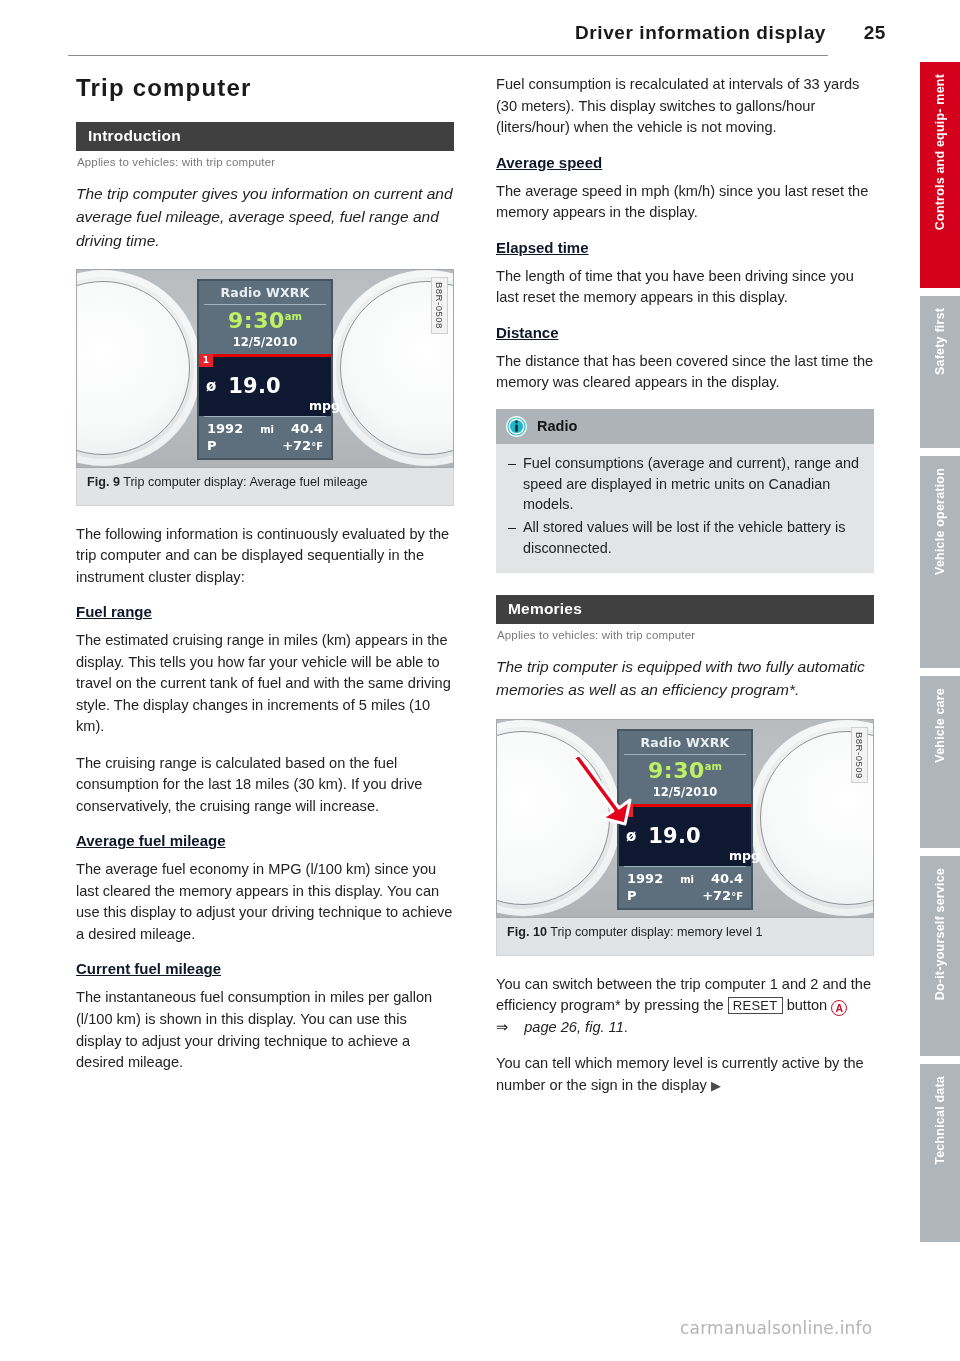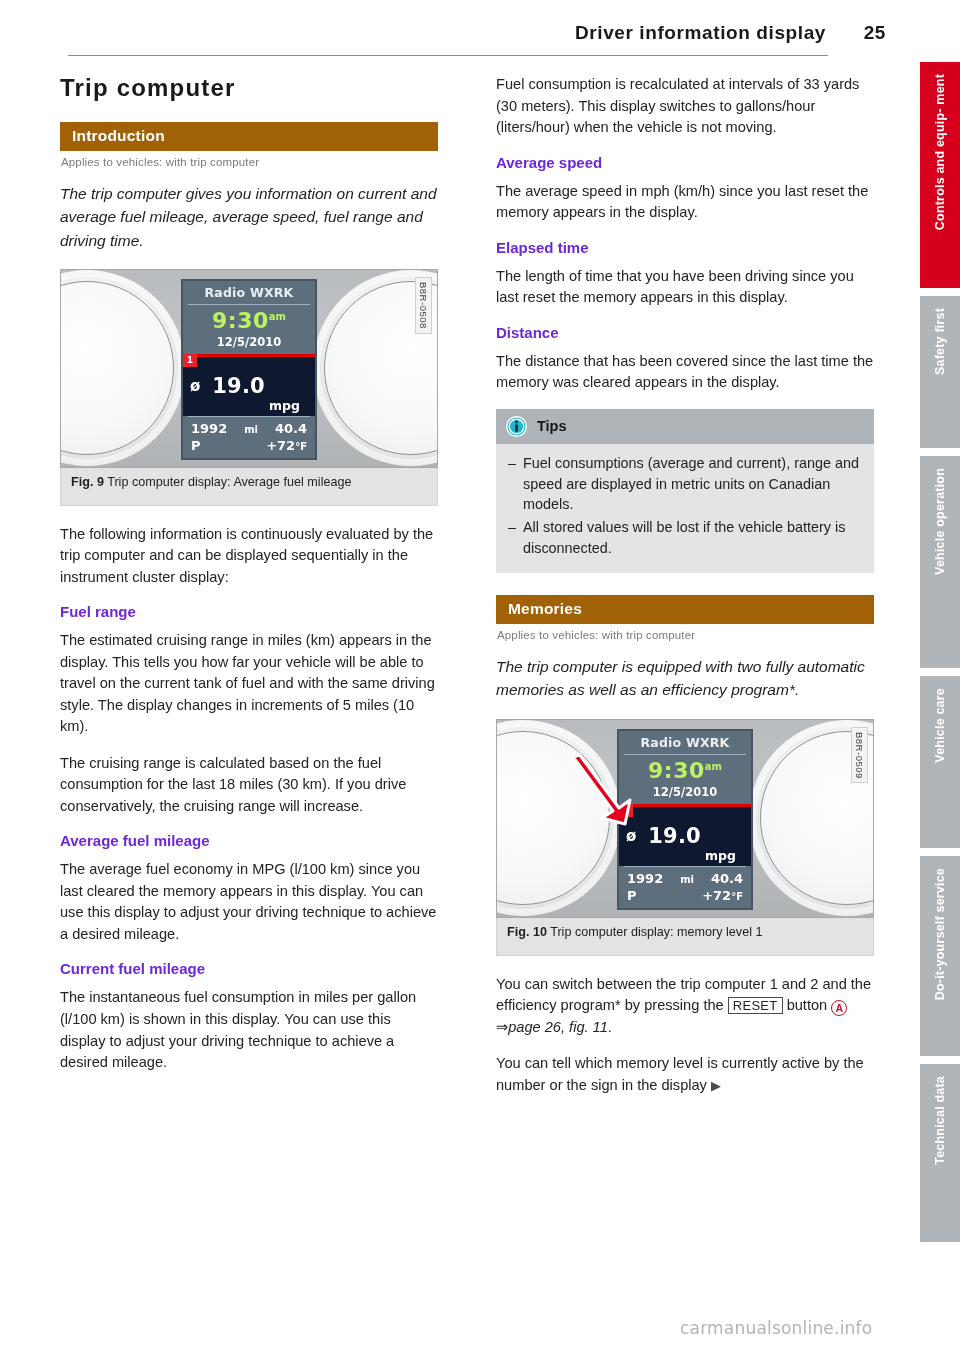--- a/index.html
+++ b/index.html
@@ -25,50 +25,51 @@
     font-size: 19px; font-weight: bold; color: #1a1a1a;
     letter-spacing: 0.6px;
   }
   .header-rule {
     position: absolute; left: 0; top: 33px; width: 760px; height: 1px;
     background: #8b8b8b;
   }
 
   
   .col { position: absolute; top: 74px; width: 378px; }
-  .col-left  { left: 60px; }
+  .col-left  { left: 76px; }
   .col-right { left: 496px; }
 
   h1.chapter {
     font-size: 24px; font-weight: bold; color: #1a1a1a;
     letter-spacing: 1.2px; margin-bottom: 20px;
   }
 
   .red-bar {
-    background: #a16207; color: #fff;
+    background: #404040; color: #fff;
     font-size: 15.5px; font-weight: bold;
     padding: 5px 0 6px 12px;
     letter-spacing: 0.2px;
   }
   .applies {
     font-size: 11.5px; color: #7a7a7a;
     margin: 5px 0 14px 1px; letter-spacing: 0.15px;
   }
   .intro-italic {
     font-style: italic; font-size: 15.5px; line-height: 1.50;
     color: #1f1f1f; margin-bottom: 17px;
   }
 
   p.body {
     font-size: 14.6px; line-height: 1.475; color: #232323;
     margin-bottom: 15px;
   }
   h3.sub {
-    font-size: 15px; font-weight: bold; color: #6d28d9;
+    font-size: 15px; font-weight: bold; color: #0f172a;
     margin: 0 0 10px 0;
+    text-decoration: underline;
   }
 
   
   .figure { margin: 0 0 18px 0; width: 378px; }
   .fig-img {
     position: relative; width: 378px; height: 199px;
     background: linear-gradient(180deg,#b9bcbe 0%, #c2c5c7 45%, #b0b3b6 100%);
     border: 1px solid #a6a9ac; overflow: hidden;
   }
   .dial {
@@ -112,21 +113,21 @@
     position:absolute; left:0; top:0; width:14px; height:13px;
     background:#e8212a; color:#fff; font-size:9px; font-weight:bold;
     display:flex; align-items:center; justify-content:center;
   }
   .cl-mpg {
     background:#0e1830; flex: 1 1 auto;
     display:flex; align-items:center; padding: 0 7px; gap: 4px;
   }
   .cl-avg { color:#fff; font-size:15px; font-weight:bold; }
   .cl-val { color:#fff; font-size:21px; font-weight:bold; margin-left:8px; letter-spacing:0.2px; }
-  .cl-unit { color:#fff; font-size:12.5px; font-weight:bold; align-self:flex-end; margin-bottom:3px; }
+  .cl-unit { color:#fff; font-size:12.5px; font-weight:bold; align-self:flex-end; margin-bottom:3px;margin-left:24px; }
   .cl-bottom { padding: 4px 8px 5px; }
   .cl-row { display:flex; justify-content:space-between; align-items:baseline; color:#fff; font-weight:bold;text-align:center; }
   .cl-r1 { font-size:13px; }
   .cl-mi { font-size:10px; }
   .cl-r2 { font-size:13px; margin-top:2px; }
   .cl-r2 .deg { font-size:10px; }
 
   .fig-code {
     position:absolute; right:5px; top:7px;
     background:#f3f3f3; border:1px solid #cfcfcf;
@@ -162,21 +163,21 @@
   .reset-box {
     border:1px solid #4a4a4a; padding:0 4px; font-size:13px;
     font-family:"Liberation Sans", sans-serif; letter-spacing:0.3px;
   }
   .circ-a {
     display:inline-block; width:16px; height:16px; line-height:14px;
     border:1.5px solid #c8102e; border-radius:50%; color:#c8102e;
     font-size:10.5px; text-align:center; font-weight:bold;
     vertical-align:-2px;
   }
-  .xref { font-style:italic; }
+  .xref { font-style:italic;margin-left:16px; }
   .cont-arrow { color:#4a4a4a; font-size:13px; }
 
   
   .tabs { position:absolute; right:0; top:62px; width:40px; }
   .tab {
     width:40px; background:#b0b5b9; color:#ffffff;
     margin-bottom:8px; position:relative;
   }
   .tab.active { background:#d5001c; }
   .tab-label {
@@ -299,21 +300,21 @@
 
     <div class="tips">
       <div class="tips-head">
         <svg class="tips-icon" viewBox="0 0 24 24">
           <circle cx="12" cy="12" r="11" fill="#ffffff"></circle>
           <circle cx="12" cy="12" r="9.5" fill="#1fb6c9"></circle>
           <circle cx="12" cy="12" r="7.6" fill="none" stroke="#ffffff" stroke-width="1.5"></circle>
           <circle cx="12" cy="7.3" r="1.5" fill="#15303b"></circle>
           <rect x="10.6" y="10" width="2.8" height="7.4" rx="0.6" fill="#15303b"></rect>
         </svg>
-        <span class="tips-title">Tips</span>
+        <span class="tips-title">Radio</span>
       </div>
       <div class="tips-body">
         <div class="tip-item">
           <span class="tip-dash">–</span>
           <span class="tip-text">Fuel consumptions (average and current), range and speed are displayed in metric units on Canadian models.</span>
         </div>
         <div class="tip-item">
           <span class="tip-dash">–</span>
           <span class="tip-text">All stored values will be lost if the vehicle battery is disconnected.</span>
         </div>

